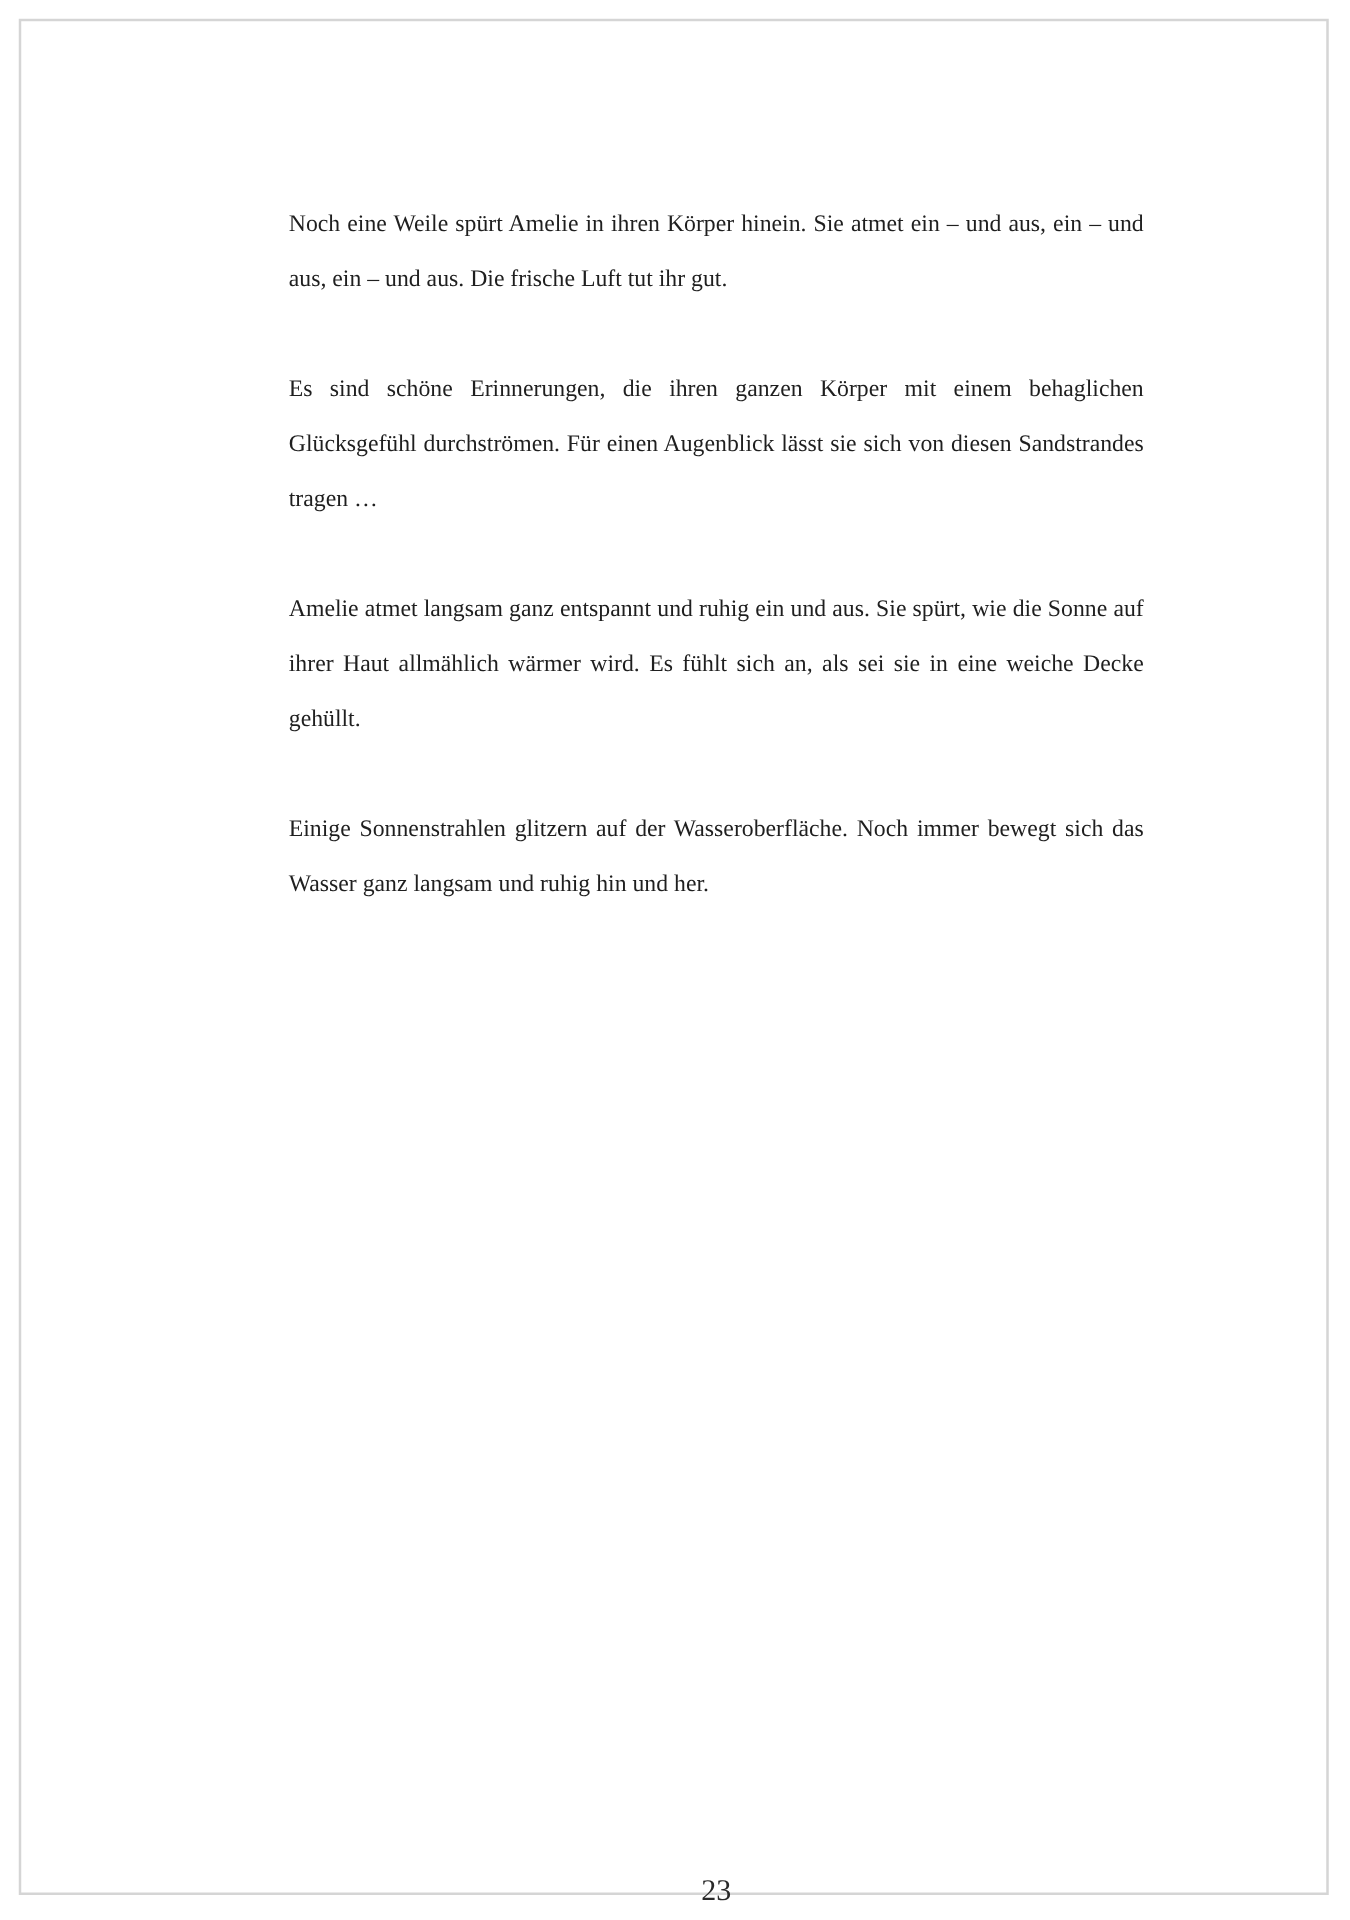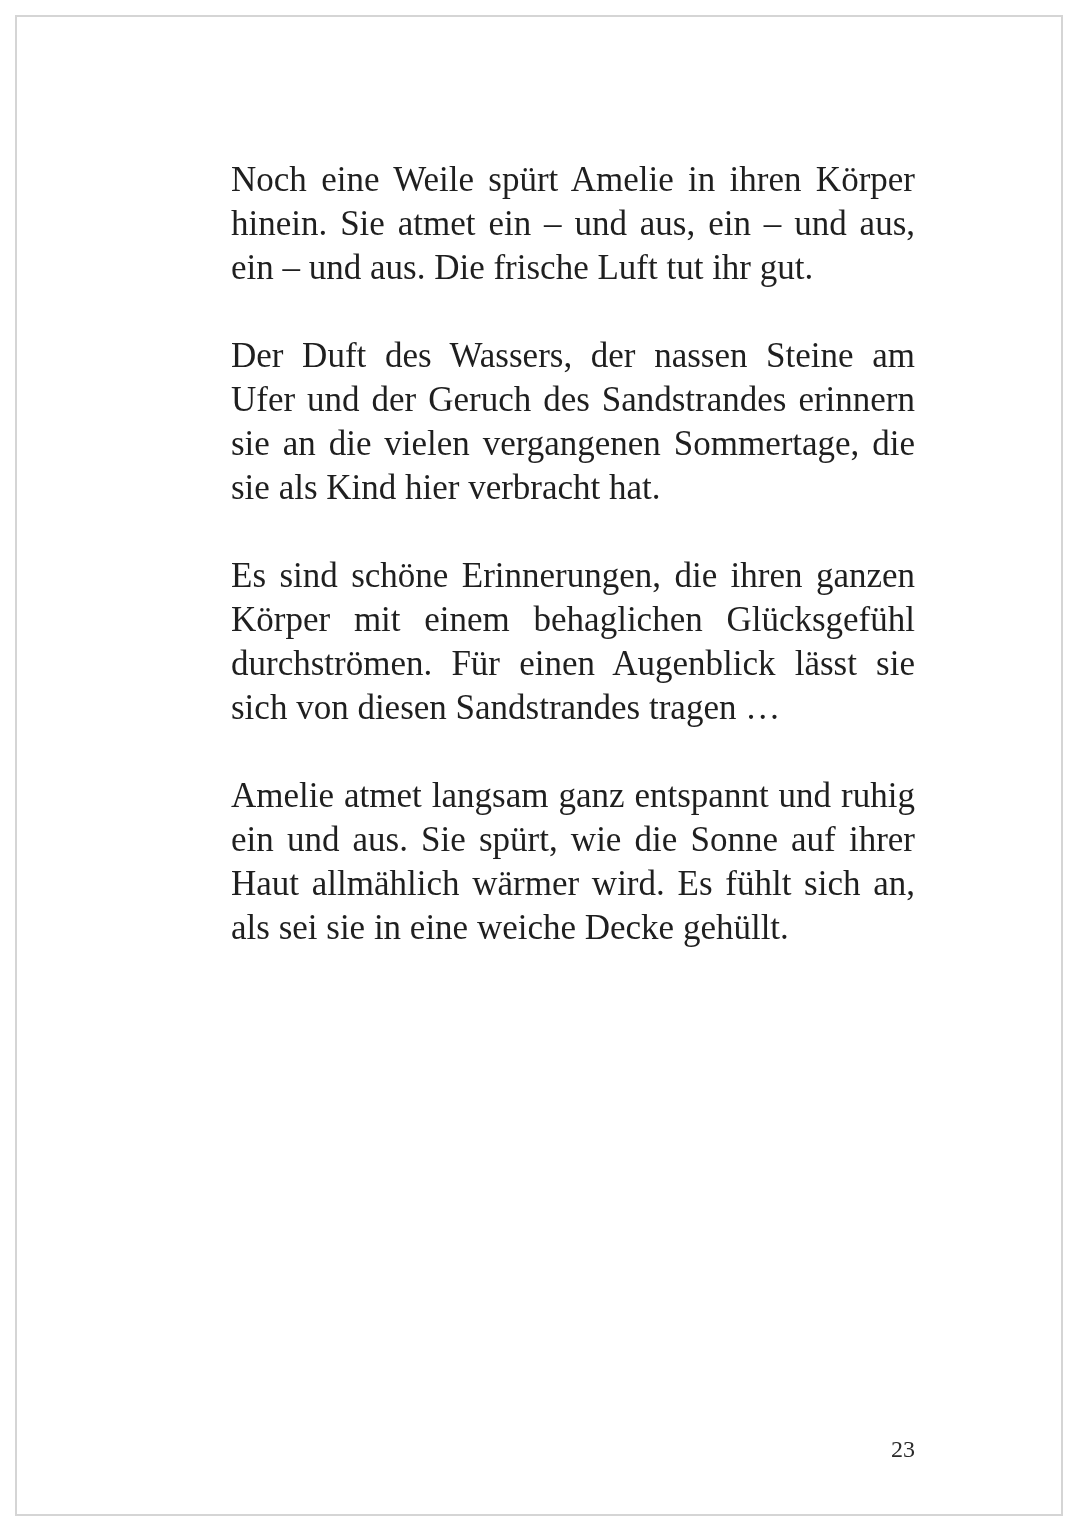--- a/index.html
+++ b/index.html
@@ -25,43 +25,43 @@
     background: #ffffff;
   }
   .text-content {
     position: absolute;
     left: 231px;
     top: 158px;
     width: 684px;
   }
   .text-content p {
     margin: 0 0 44px 0;
-    font-size: 35px;
+    font-size: 19px;
     line-height: 44px;
     color: #1f1f1f;
     text-align: justify;
     hyphens: auto;
     -webkit-hyphens: auto;
   }
   .page-number {
     position: absolute;
     left: 231px;
-    top: 1434px;
+    top: 1498px;
     width: 684px;
-    text-align: right;
+    text-align: center;
     font-size: 24px;
     line-height: 30px;
     color: #2a2a2a;
   }
 </style>
 </head>
 <body>
 
 <div class="page-frame"></div>
 
 <div class="text-content">
   <p>Noch eine Weile spürt Amelie in ihren Körper hinein. Sie atmet ein – und aus, ein – und aus, ein – und aus. Die frische Luft tut ihr gut.</p>
-  <p>Der Duft des Wassers, der nassen Steine am Ufer und der Geruch des Sandstrandes erinnern sie an die vielen vergangenen Sommertage, die sie als Kind hier verbracht hat.</p>
   <p>Es sind schöne Erinnerungen, die ihren ganzen Körper mit einem behaglichen Glücksgefühl durchströmen. Für einen Augenblick lässt sie sich von diesen Sandstrandes tragen …</p>
   <p>Amelie atmet langsam ganz entspannt und ruhig ein und aus. Sie spürt, wie die Sonne auf ihrer Haut allmählich wärmer wird. Es fühlt sich an, als sei sie in eine weiche Decke gehüllt.</p>
+  <p>Einige Sonnenstrahlen glitzern auf der Wasseroberfläche. Noch immer bewegt sich das Wasser ganz langsam und ruhig hin und her.</p>
 </div>
 
 <div class="page-number">23</div>
 
 </body></html>

